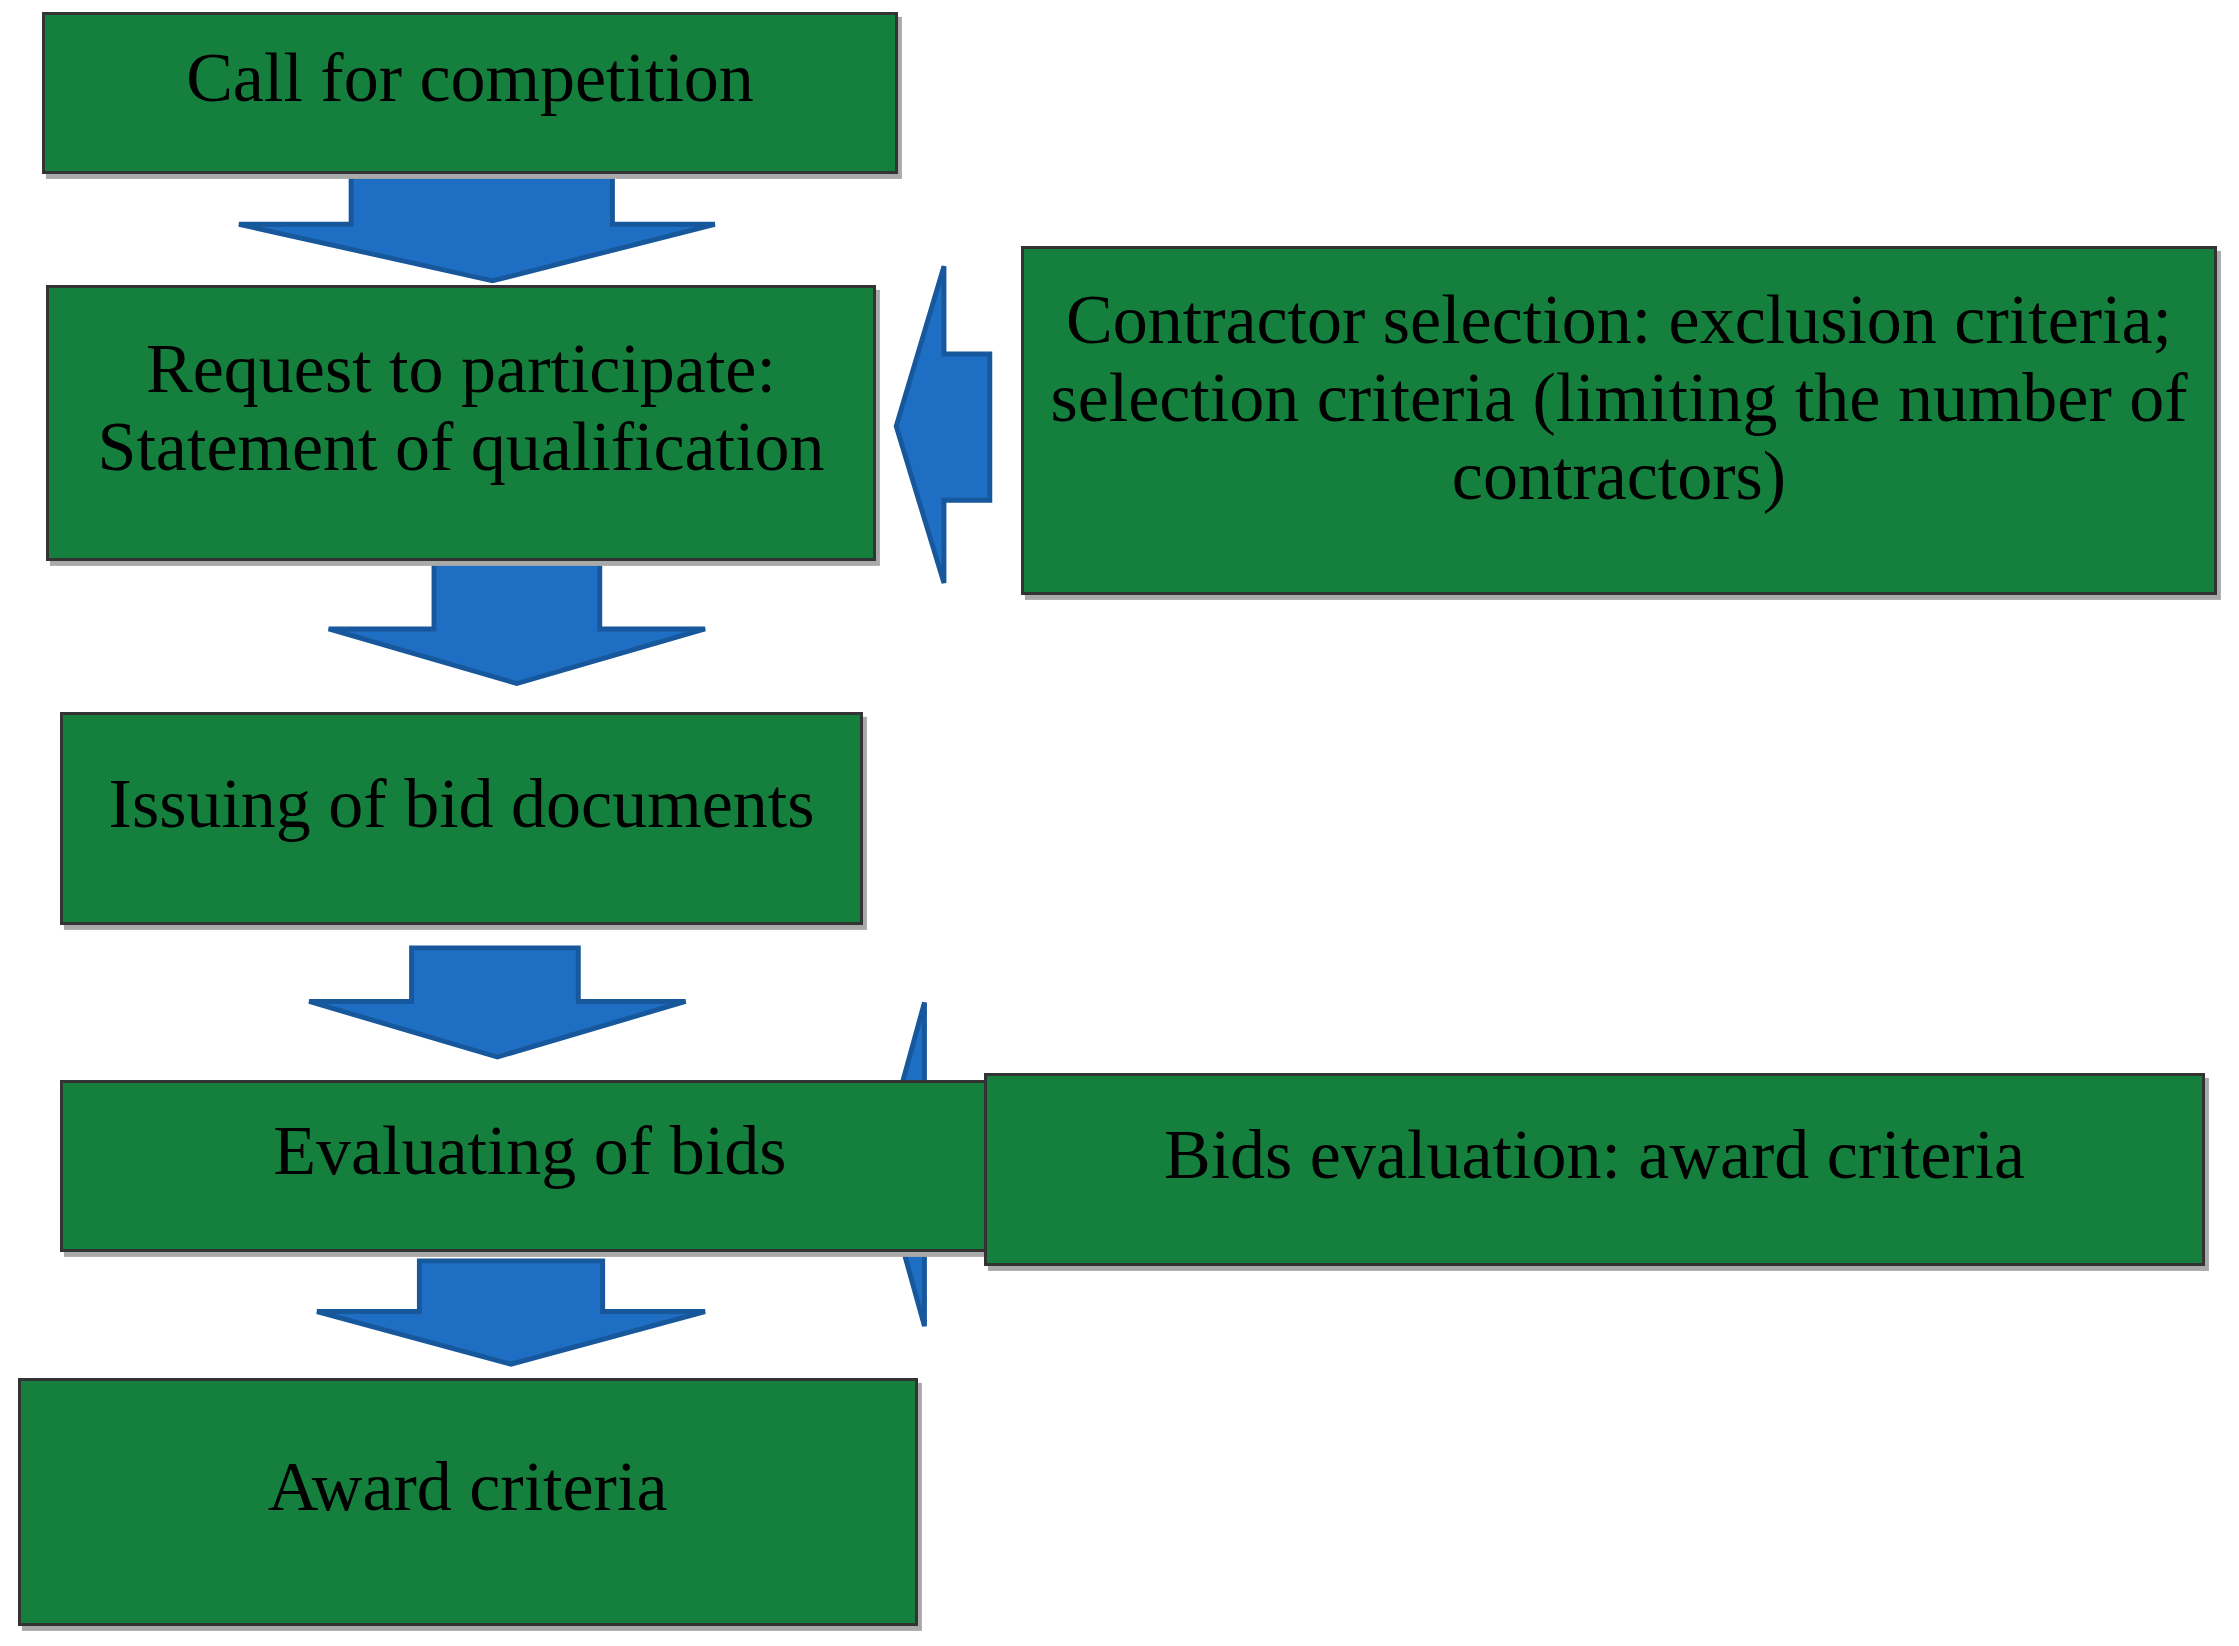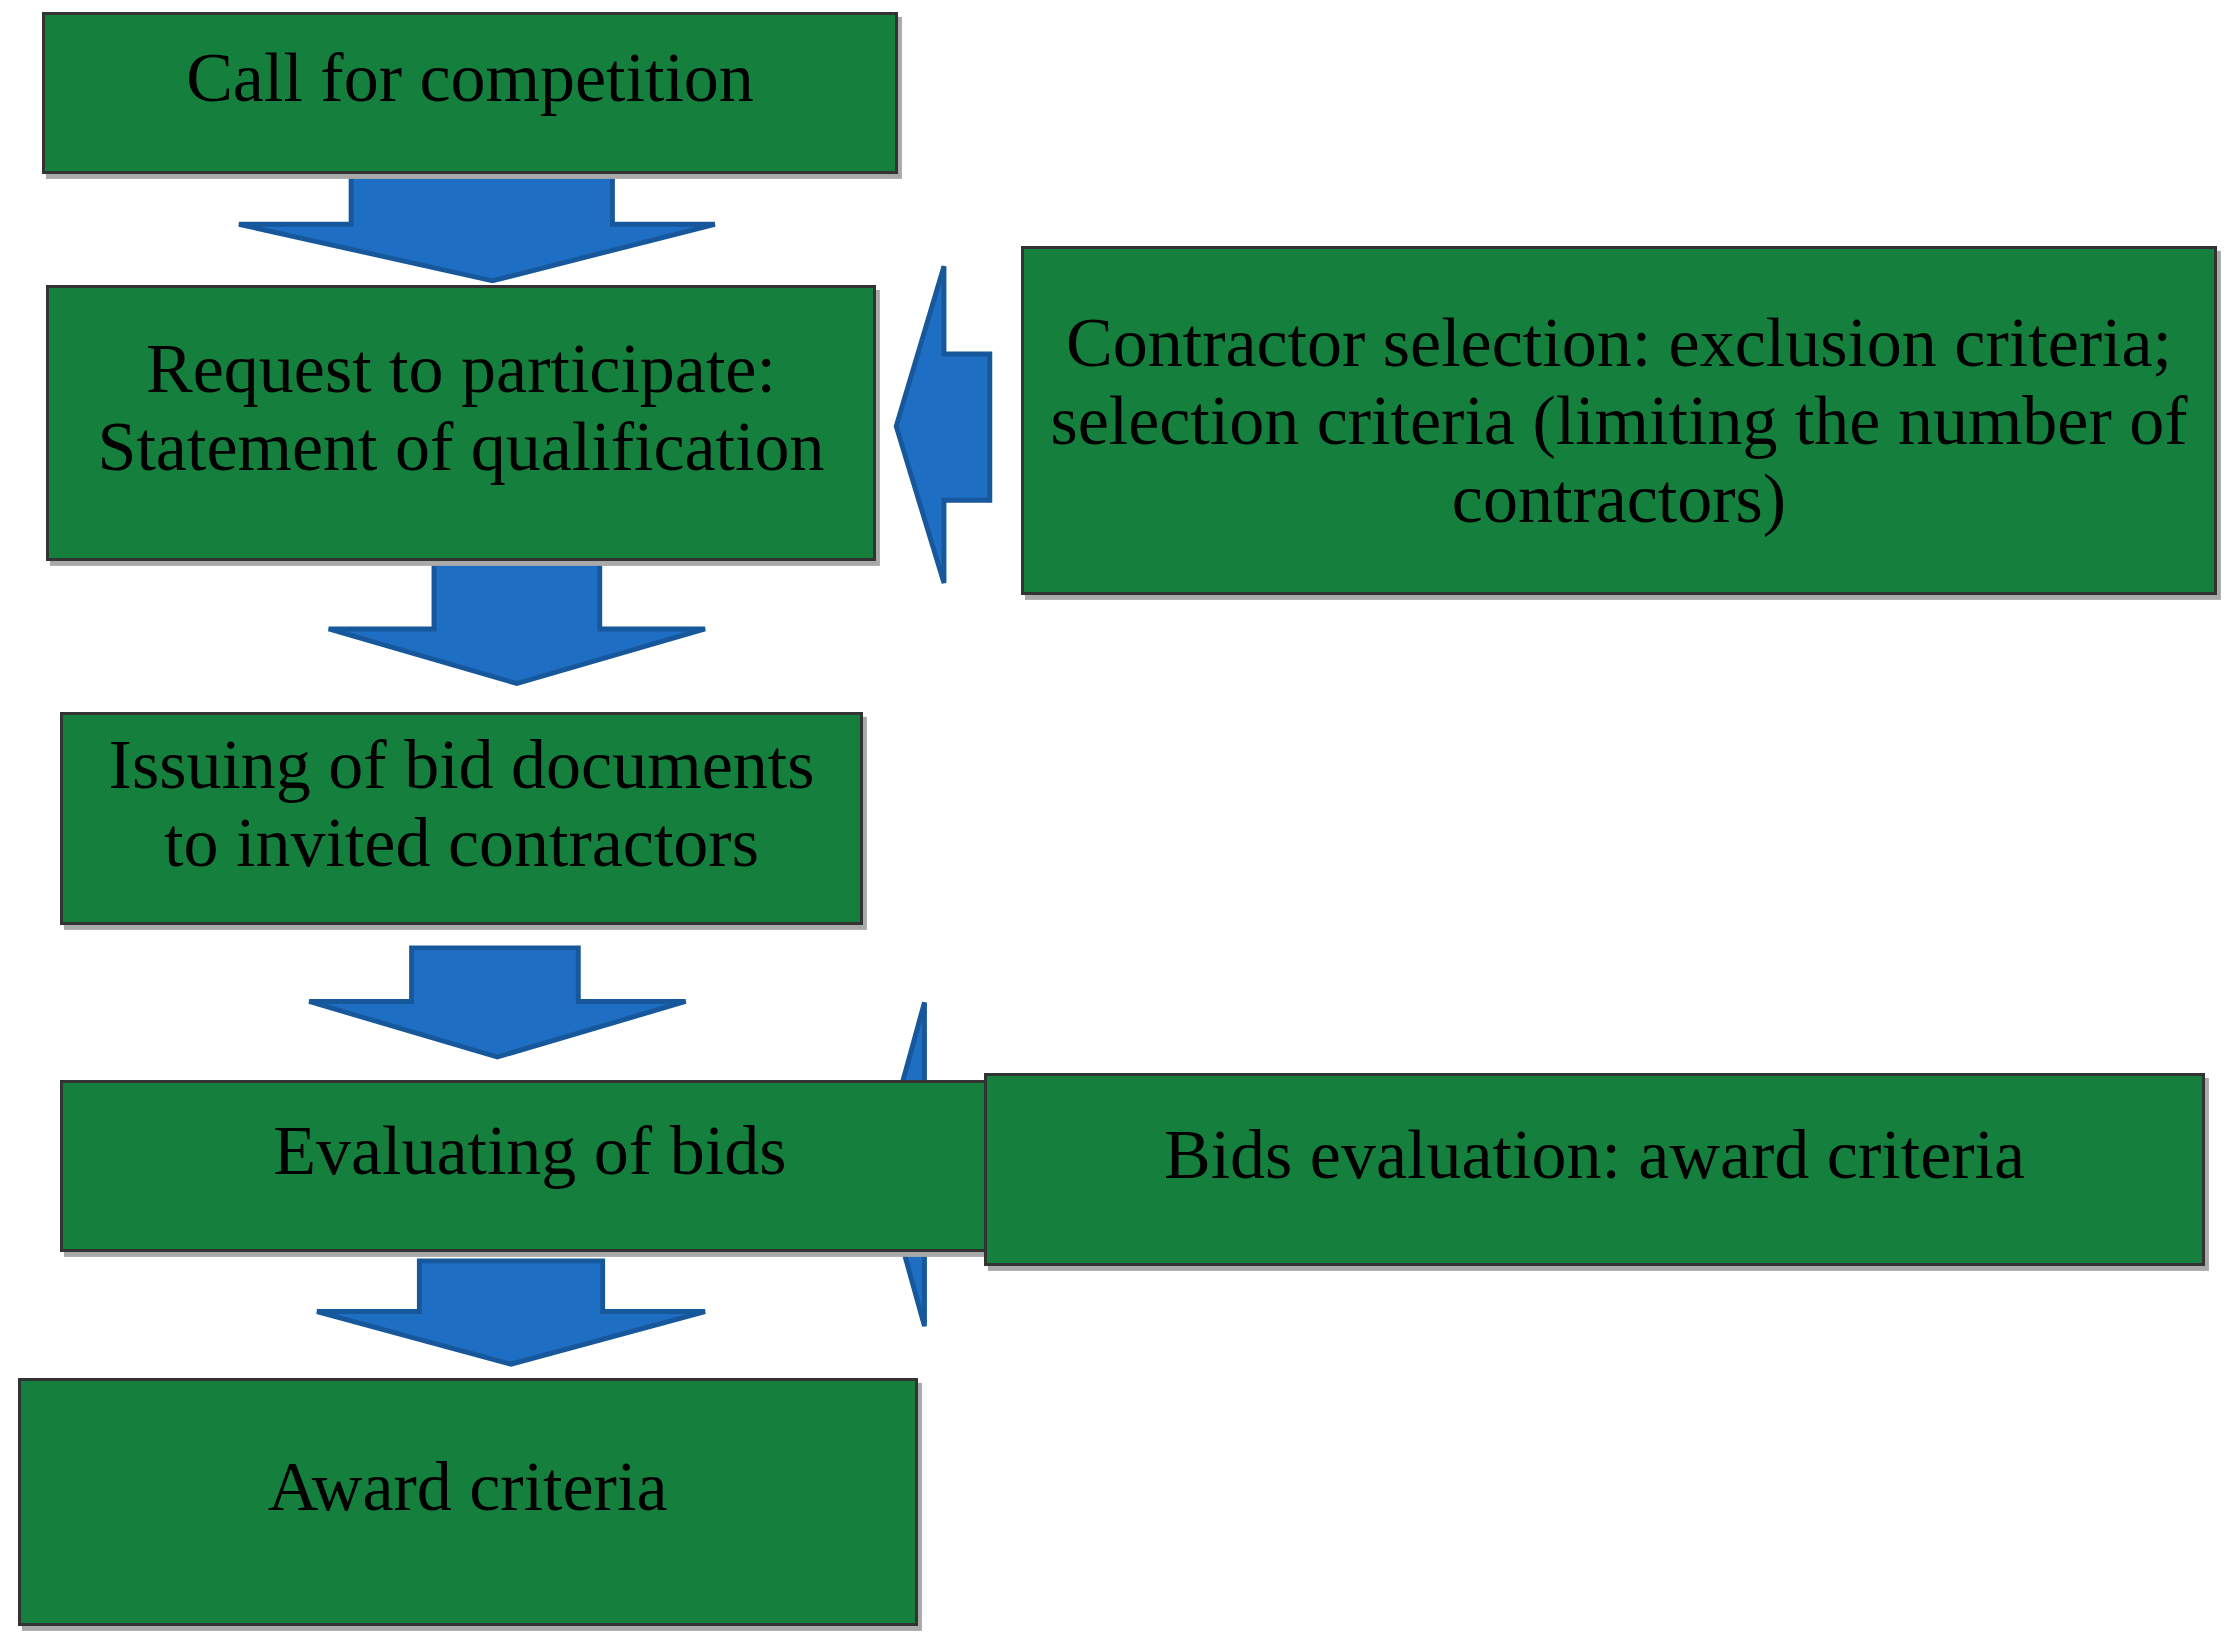--- a/index.html
+++ b/index.html
@@ -28,21 +28,21 @@
   }
   .box.pb55{padding-bottom:54px;}
   .line{white-space:nowrap;}
   
   #box-call       {left:42px;  top:11.7px;   width:856px;  height:162px;}
   #box-request    {left:46px;  top:285px;  width:830px;  height:276px;}
   #box-issuing    {left:60px;  top:712px;  width:803px;  height:213px;}
   #box-evaluating {left:60px;  top:1080px; width:951px;  height:172px;padding-left:8px;}
   #box-award      {left:17.6px;  top:1378px; width:900px;  height:248px;}
   
-  #box-contractor-selection{left:1021px; top:246px;  width:1196px; height:349px;justify-content:flex-end;}
+  #box-contractor-selection{left:1021px; top:246px;  width:1196px; height:349px;}
   #box-bids-evaluation     {left:984px; top:1073px; width:1221px; height:193px;}
   polygon{stroke-width:5px;stroke-linejoin:miter;}
 </style>
 </head>
 <body>
 
 <div id="canvas">
 
   <svg id="arrow-layer" viewBox="0 0 2296 1688" xmlns="http://www.w3.org/2000/svg">
     <polygon points="360,179 628,179 628,230 733,230 505,288 245,230 360,230" stroke="#17579B" fill="#1E6FC3"></polygon>
@@ -63,21 +63,20 @@
   </div>
 
   <div class="box pb55" id="box-contractor-selection">
     <div class="line">Contractor selection: exclusion criteria;</div>
     <div class="line">selection criteria (limiting the number of</div>
     <div class="line">contractors)</div>
   </div>
 
   <div class="box" id="box-issuing">
     <div class="line">Issuing of bid documents</div>
-    <div class="line">to invited contractors</div>
   </div>
 
   <div class="box" id="box-evaluating">
     <div class="line">Evaluating of bids</div>
   </div>
 
   <div class="box" id="box-bids-evaluation">
     <div class="line">Bids evaluation: award criteria</div>
   </div>
 

